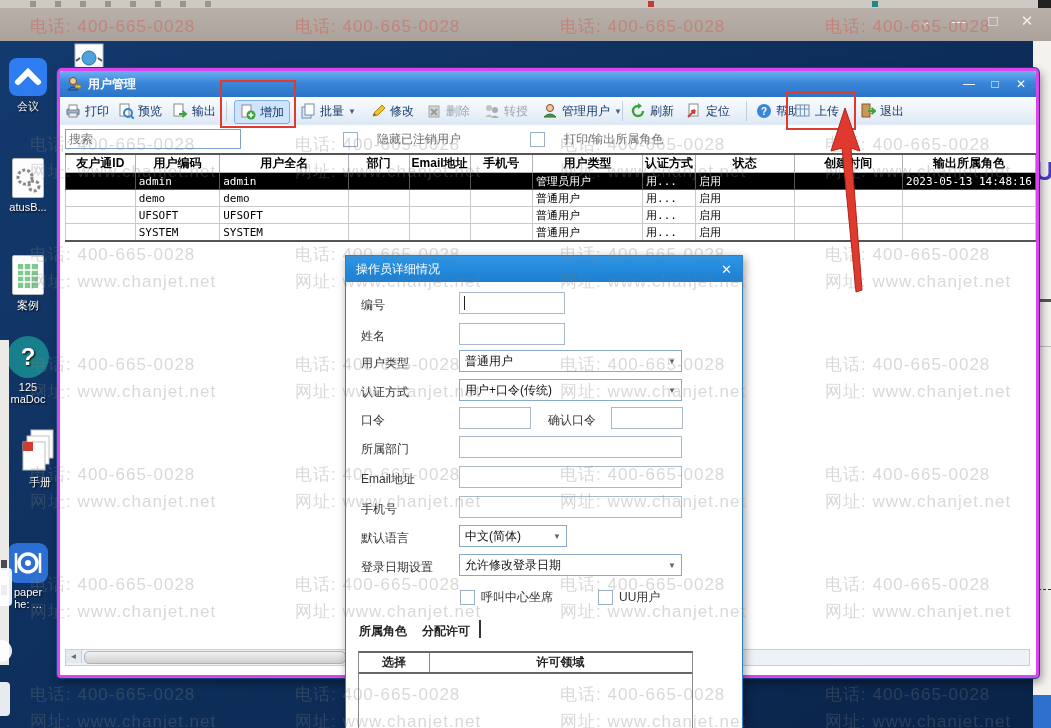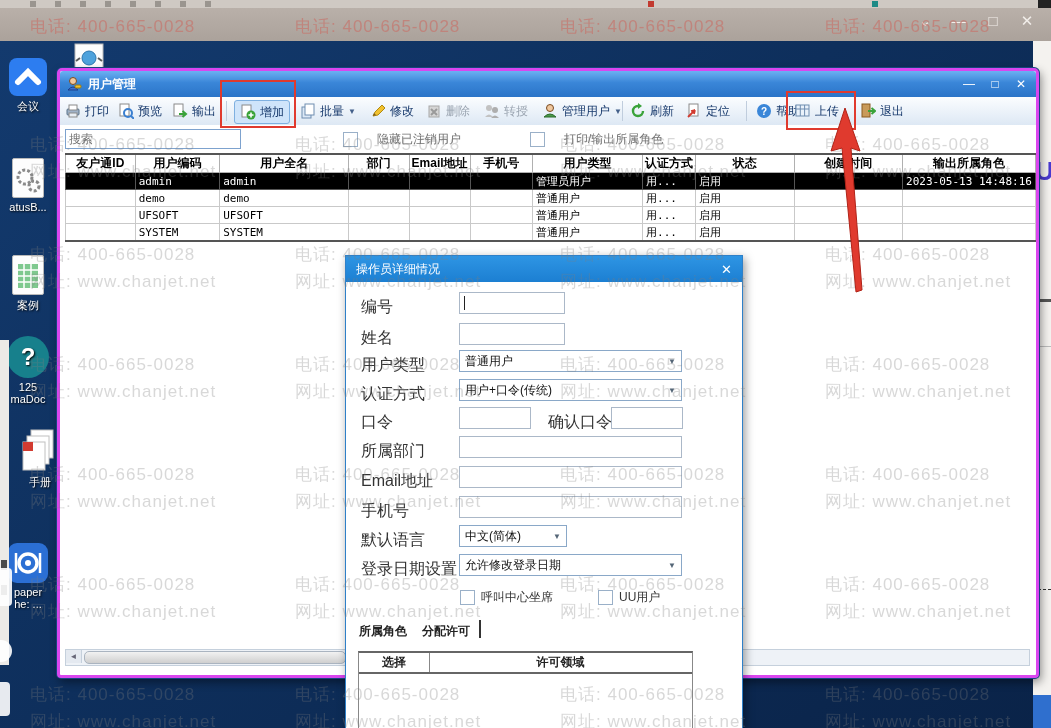--- a/index.html
+++ b/index.html
@@ -72,21 +72,21 @@
     display:flex;align-items:center;justify-content:center;background:#e4e9f0;border-right:1px solid #c5d0dc;}
   #hscroll .thumb{position:absolute;left:18px;top:1px;width:260px;height:11px;border:1px solid #aab4c0;border-radius:5px;
     background:linear-gradient(#f2f2f2,#cfcfcf);}
 
   
   #dialog{left:345px;top:255px;width:396px;height:473px;background:#fff;
     border:1px solid #2f80c8;box-shadow:2px 3px 9px rgba(0,0,0,.4);}
   #dlg-title{position:absolute;left:0;top:0;right:0;height:26px;background:linear-gradient(#2e95e4,#1c7fd2);
     color:#fff;font-size:12px;display:flex;align-items:center;padding:0 10px;}
   #dlg-close{margin-left:auto;font-size:13px;cursor:default;}
-  .dlabel{position:absolute;left:15px;font-size:16px;color:#333;white-space:nowrap;}
+  .dlabel{position:absolute;left:15px;font-size:12px;color:#333;white-space:nowrap;}
   .dinput{position:absolute;border:1px solid #abb8c8;background:#fff;height:20px;}
   .dselect{position:absolute;border:1px solid #8aa8c8;background:#fff;height:20px;font-size:12px;color:#111;
     display:flex;align-items:center;padding:0 5px;}
   .dselect .arr{margin-left:auto;font-size:8px;color:#567;}
   .caret{position:absolute;left:4px;top:3px;width:1px;height:14px;background:#222;}
   .dchk{position:absolute;display:flex;align-items:center;gap:6px;font-size:12px;color:#333;}
   .dtab{position:absolute;font-size:12px;color:#222;font-weight:bold;}
   #tab-caret{position:absolute;width:2px;height:18px;background:#333;}
   #perm-table{position:absolute;left:12px;top:395px;width:333px;height:78px;
     border:1px solid #888;border-top:2px solid #666;}

